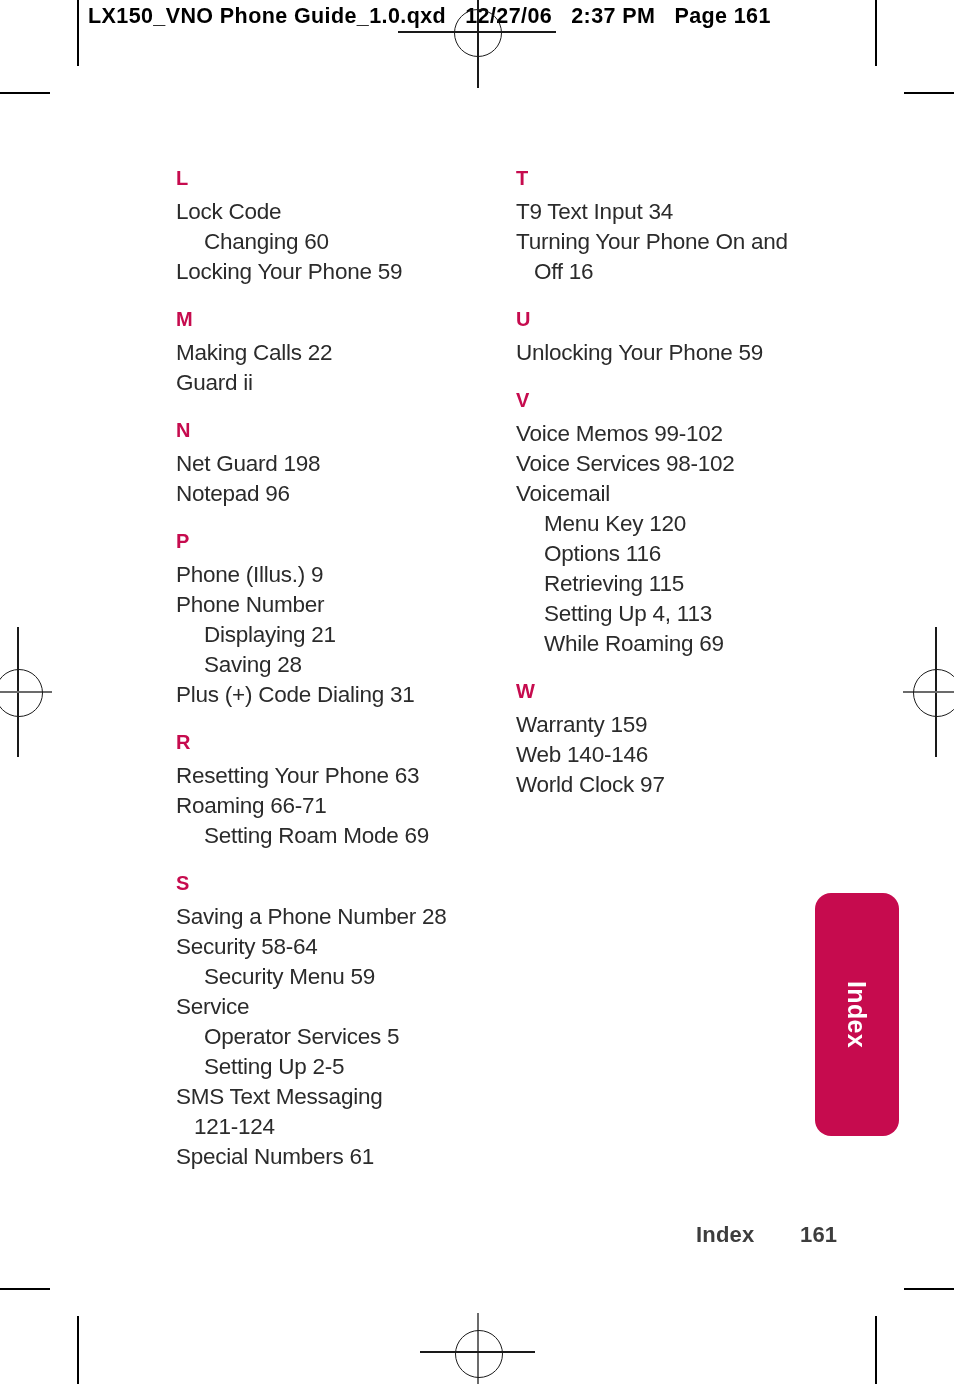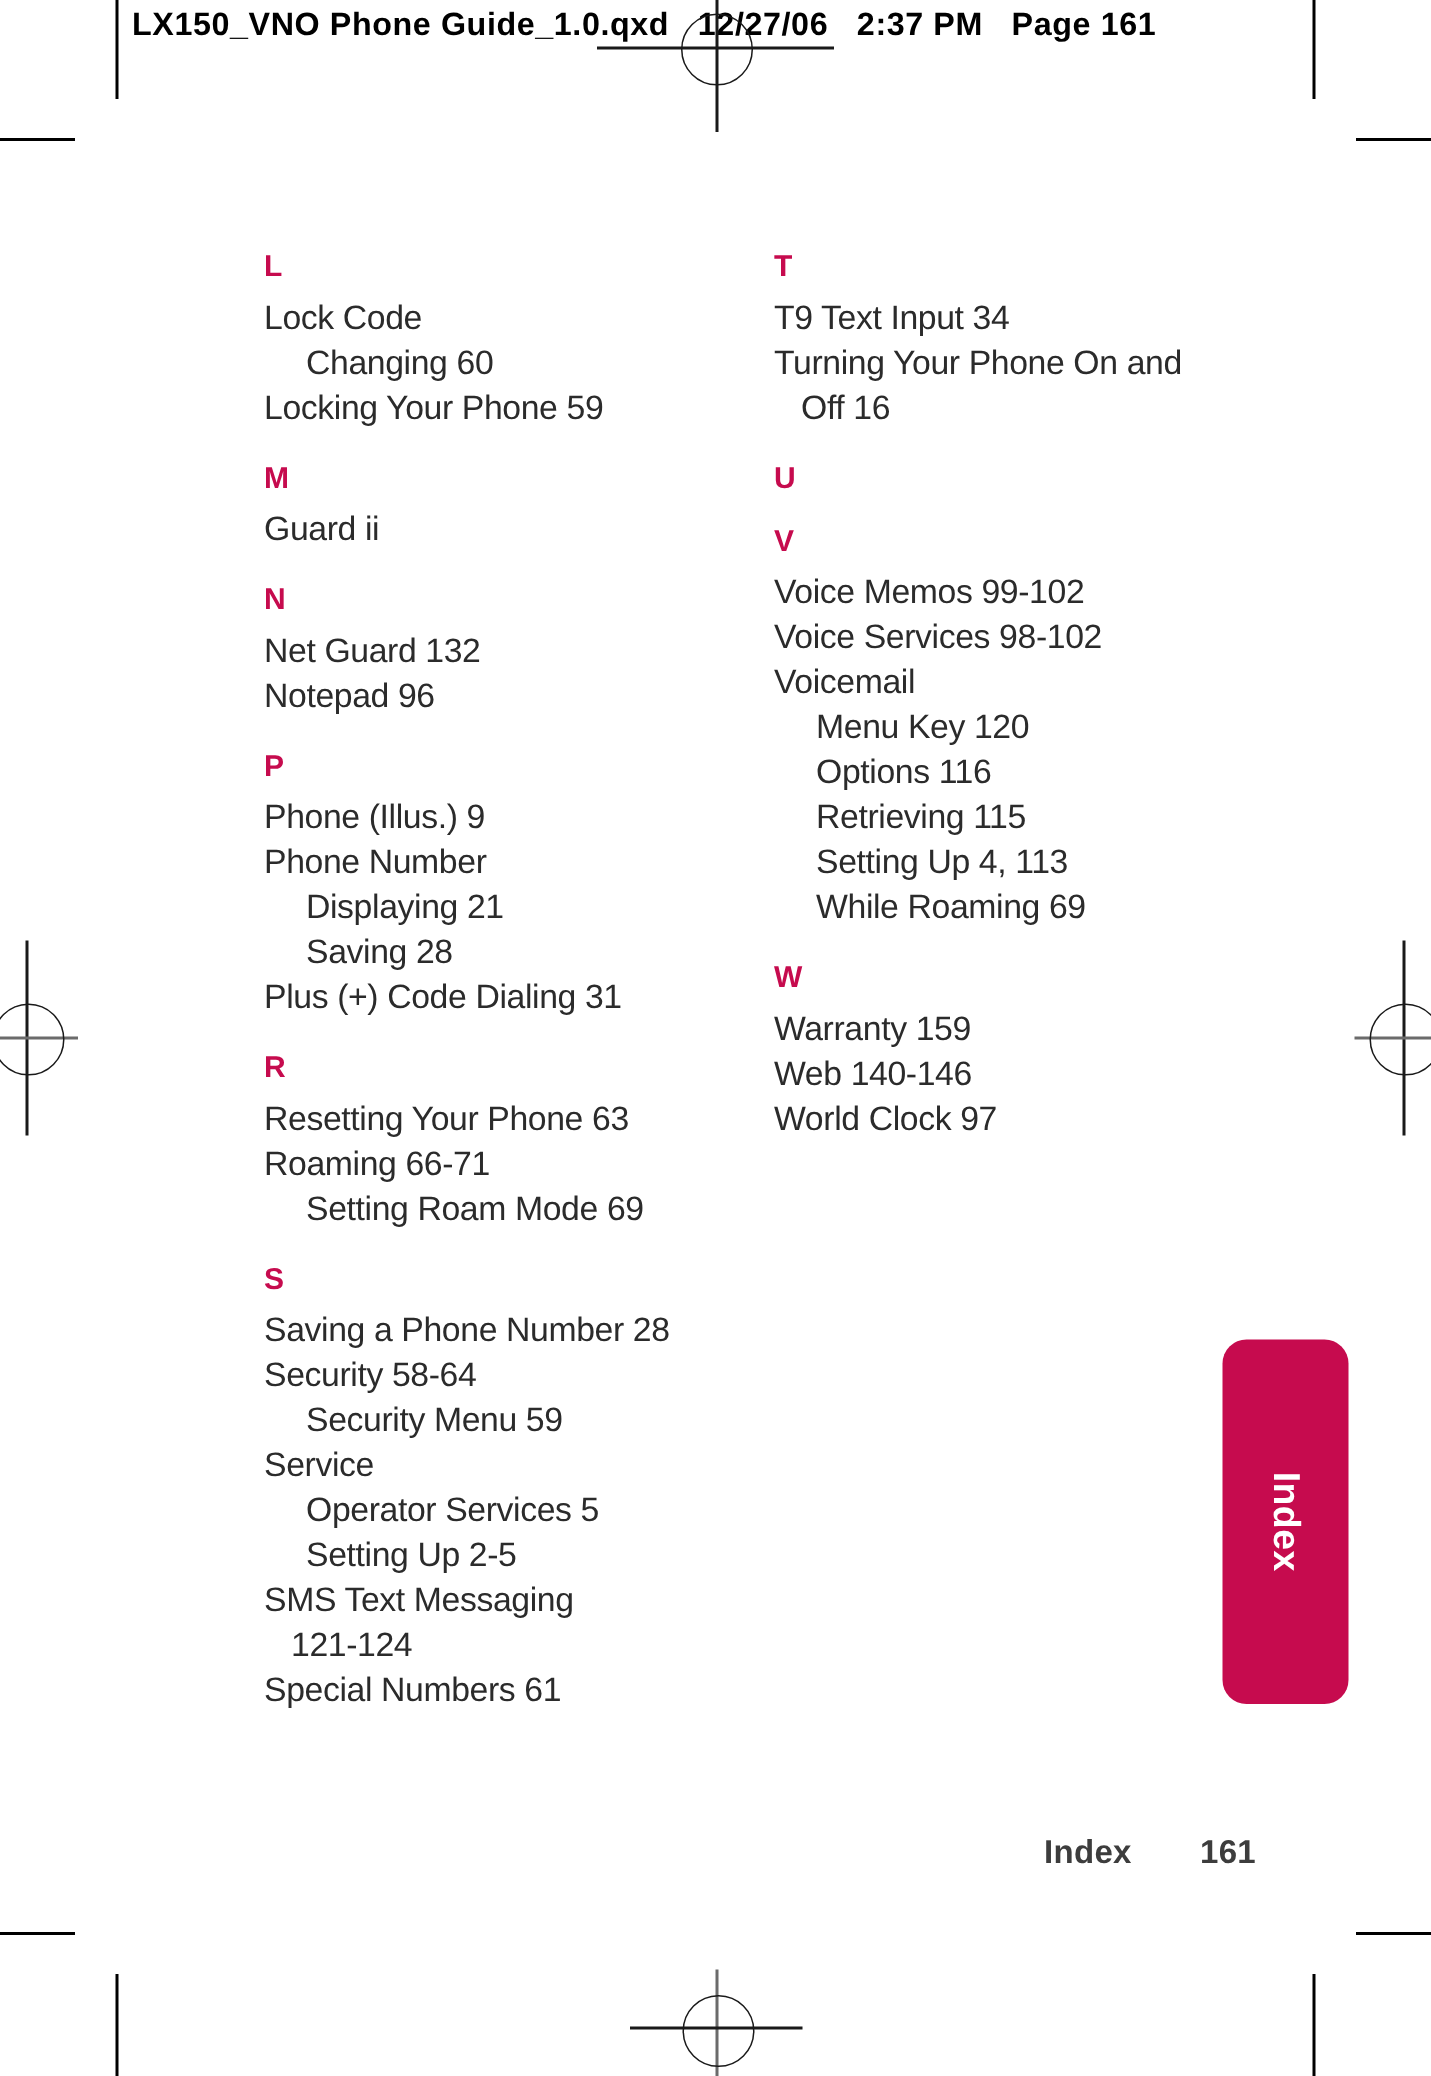--- a/index.html
+++ b/index.html
@@ -199,25 +199,26 @@
   <div class="columns">
     <div class="col col-left" id="col-left">
         <div class="group">
           <div class="letter">L</div>
           <div class="entry">Lock Code</div>
           <div class="entry sub">Changing 60</div>
           <div class="entry">Locking Your Phone 59</div>
         </div>
         <div class="group">
           <div class="letter">M</div>
+          <div class="entry">Making Calls 22</div>
           <div class="entry">Guard ii</div>
         </div>
         <div class="group">
           <div class="letter">N</div>
-          <div class="entry">Net Guard 132</div>
+          <div class="entry">Net Guard 198</div>
           <div class="entry">Notepad 96</div>
         </div>
         <div class="group">
           <div class="letter">P</div>
           <div class="entry">Phone (Illus.) 9</div>
           <div class="entry">Phone Number</div>
           <div class="entry sub">Displaying 21</div>
           <div class="entry sub">Saving 28</div>
           <div class="entry">Plus (+) Code Dialing 31</div>
         </div>
@@ -242,20 +243,21 @@
       </div>
     <div class="col col-right" id="col-right">
         <div class="group">
           <div class="letter">T</div>
           <div class="entry">T9 Text Input 34</div>
           <div class="entry wrap">Turning Your Phone On and
 Off 16</div>
         </div>
         <div class="group">
           <div class="letter">U</div>
+          <div class="entry">Unlocking Your Phone 59</div>
         </div>
         <div class="group">
           <div class="letter">V</div>
           <div class="entry">Voice Memos 99-102</div>
           <div class="entry">Voice Services 98-102</div>
           <div class="entry">Voicemail</div>
           <div class="entry sub">Menu Key 120</div>
           <div class="entry sub">Options 116</div>
           <div class="entry sub">Retrieving 115</div>
           <div class="entry sub">Setting Up 4, 113</div>

